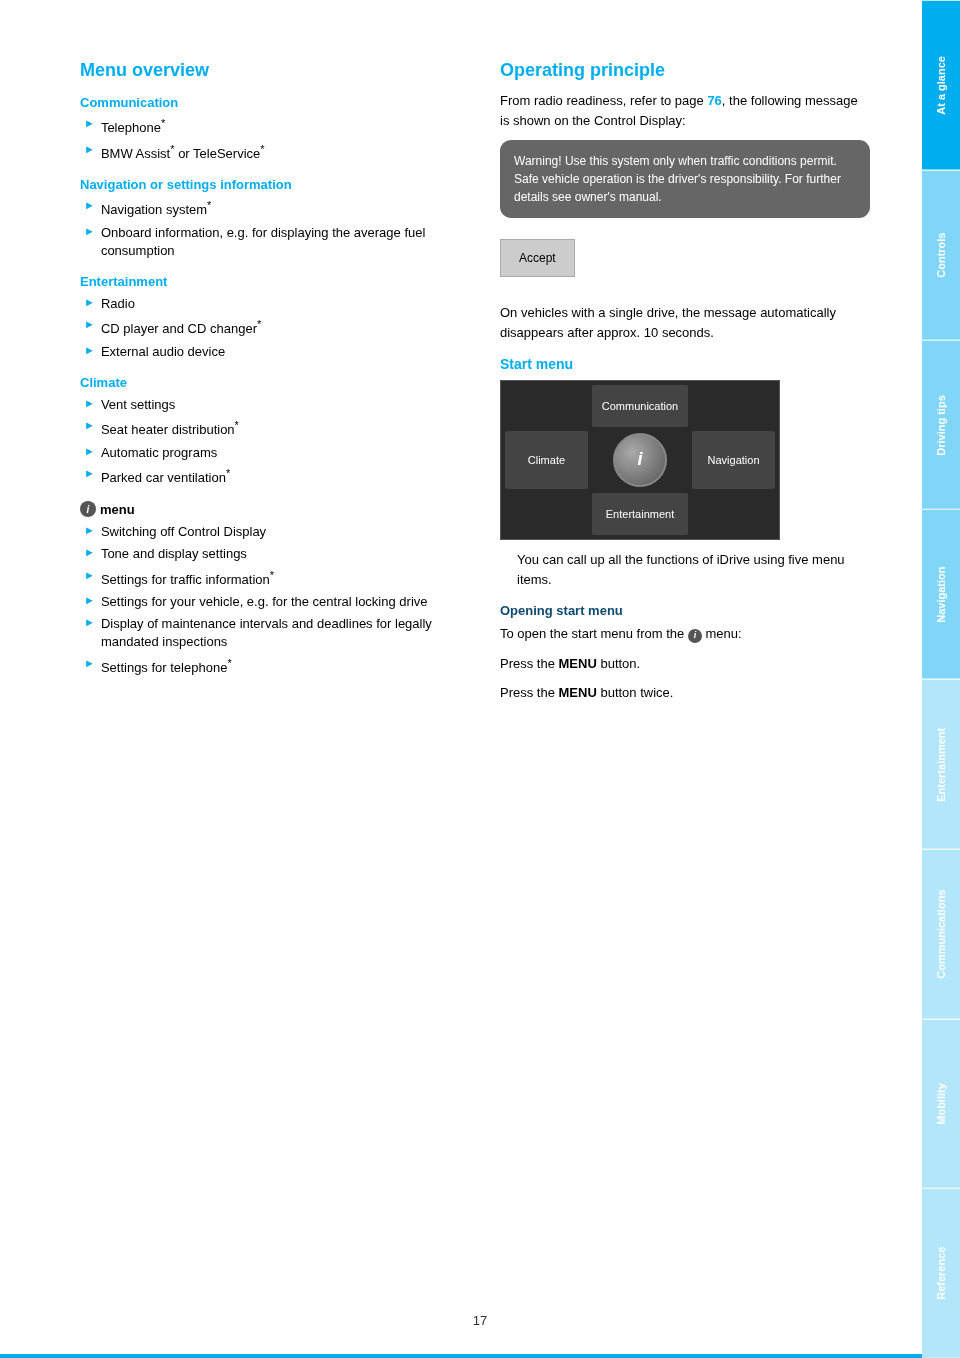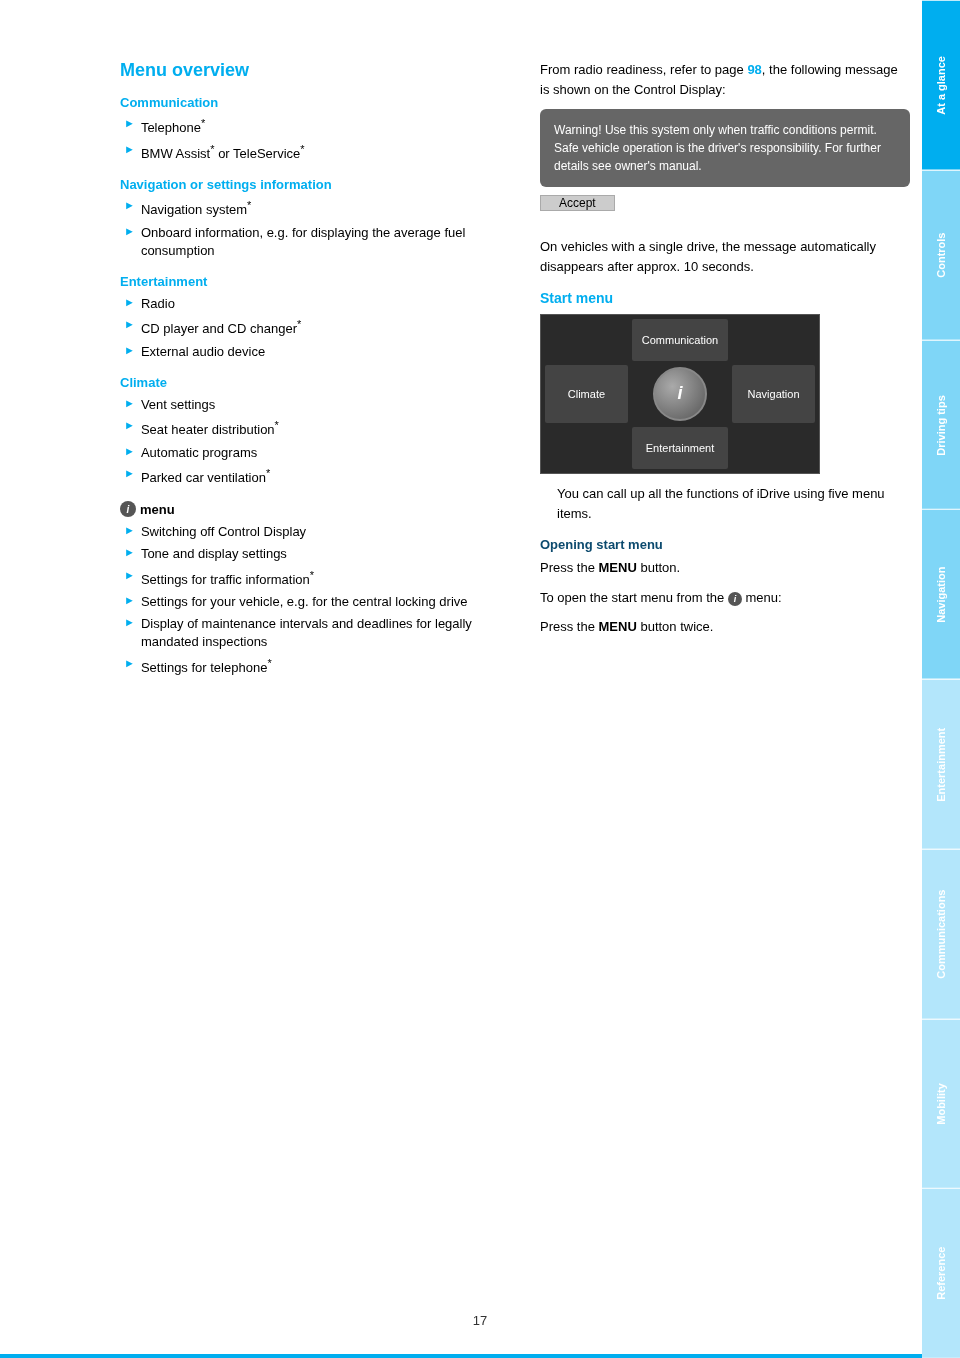--- a/index.html
+++ b/index.html
@@ -10,21 +10,20 @@
       color: #000;
       width: 960px;
       min-height: 1358px;
       position: relative;
     }
 
     .page-container {
       display: flex;
       width: 960px;
       min-height: 1358px;
-      justify-content: flex-end;
     }
 
     
     .sidebar {
       position: absolute;
       right: 0;
       top: 0;
       width: 38px;
       height: 1358px;
       display: flex;
@@ -160,30 +159,30 @@
       margin-bottom: 10px;
     }
 
     
     .warning-box {
       background: #666;
       color: #fff;
       padding: 12px 14px;
       font-size: 12px;
       line-height: 1.5;
-      margin-bottom: 8px;
-      border-radius: 6px;
+      margin-bottom: 21px;
+      border-radius: 11px;
     }
 
     .accept-button {
       display: inline-block;
       background: #ccc;
       color: #000;
       font-size: 12px;
-      padding: 0 18px;
+      padding: 11px 18px;
       margin-bottom: 14px;
       border: 1px solid #aaa;
       cursor: pointer;
     }
 
     
     .idrive-menu {
       width: 280px;
       height: 160px;
       background: #2a2a2a;
@@ -404,23 +403,24 @@
         <span class="list-arrow">►</span>
         <span class="list-text">Display of maintenance intervals and deadlines for legally mandated inspections</span>
       </div>
       <div class="list-item">
         <span class="list-arrow">►</span>
         <span class="list-text">Settings for telephone<span class="asterisk">*</span></span>
       </div>
     </div>
 
     <div class="right-column">
+      <h1 class="operating-title">Operating principle</h1>
 
       <p class="body-text">
-        From radio readiness, refer to page <span class="link-text">98</span>, the following message is shown on the Control Display:
+        From radio readiness, refer to page <span class="link-text">76</span>, the following message is shown on the Control Display:
       </p>
 
       <div class="warning-box">
         <span>Warning! Use this system only when traffic conditions permit. Safe vehicle operation is the driver's responsibility. For further details see owner's manual.</span>
       </div>
 
       <div style="margin-bottom: 12px;">
         <span class="accept-button">Accept</span>
       </div>
 
@@ -446,24 +446,24 @@
         </div>
         <div class="menu-item-entertainment">
           <span>Entertainment</span>
         </div>
       </div>
 
       <p class="body-text" style="margin-top: 10px; margin-left: 17px;">You can call up all the functions of iDrive using five menu items.</p>
 
       <div class="opening-label">Opening start menu</div>
       <p class="body-text">
-        Press the <span class="bold-menu">MENU</span> button.
+        To open the start menu from the <span class="i-icon" style="display:inline-flex; width:14px; height:14px; font-size:9px;">i</span> menu:
       </p>
       <p class="body-text">
-        To open the start menu from the <span class="i-icon" style="display:inline-flex; width:14px; height:14px; font-size:9px;">i</span> menu:
+        Press the <span class="bold-menu">MENU</span> button.
       </p>
       <p class="body-text">
         Press the <span class="bold-menu">MENU</span> button twice.
       </p>
     </div>
   </div>
 
   <div class="sidebar">
     <div class="sidebar-tab active">At a glance</div>
     <div class="sidebar-tab light">Controls</div>

